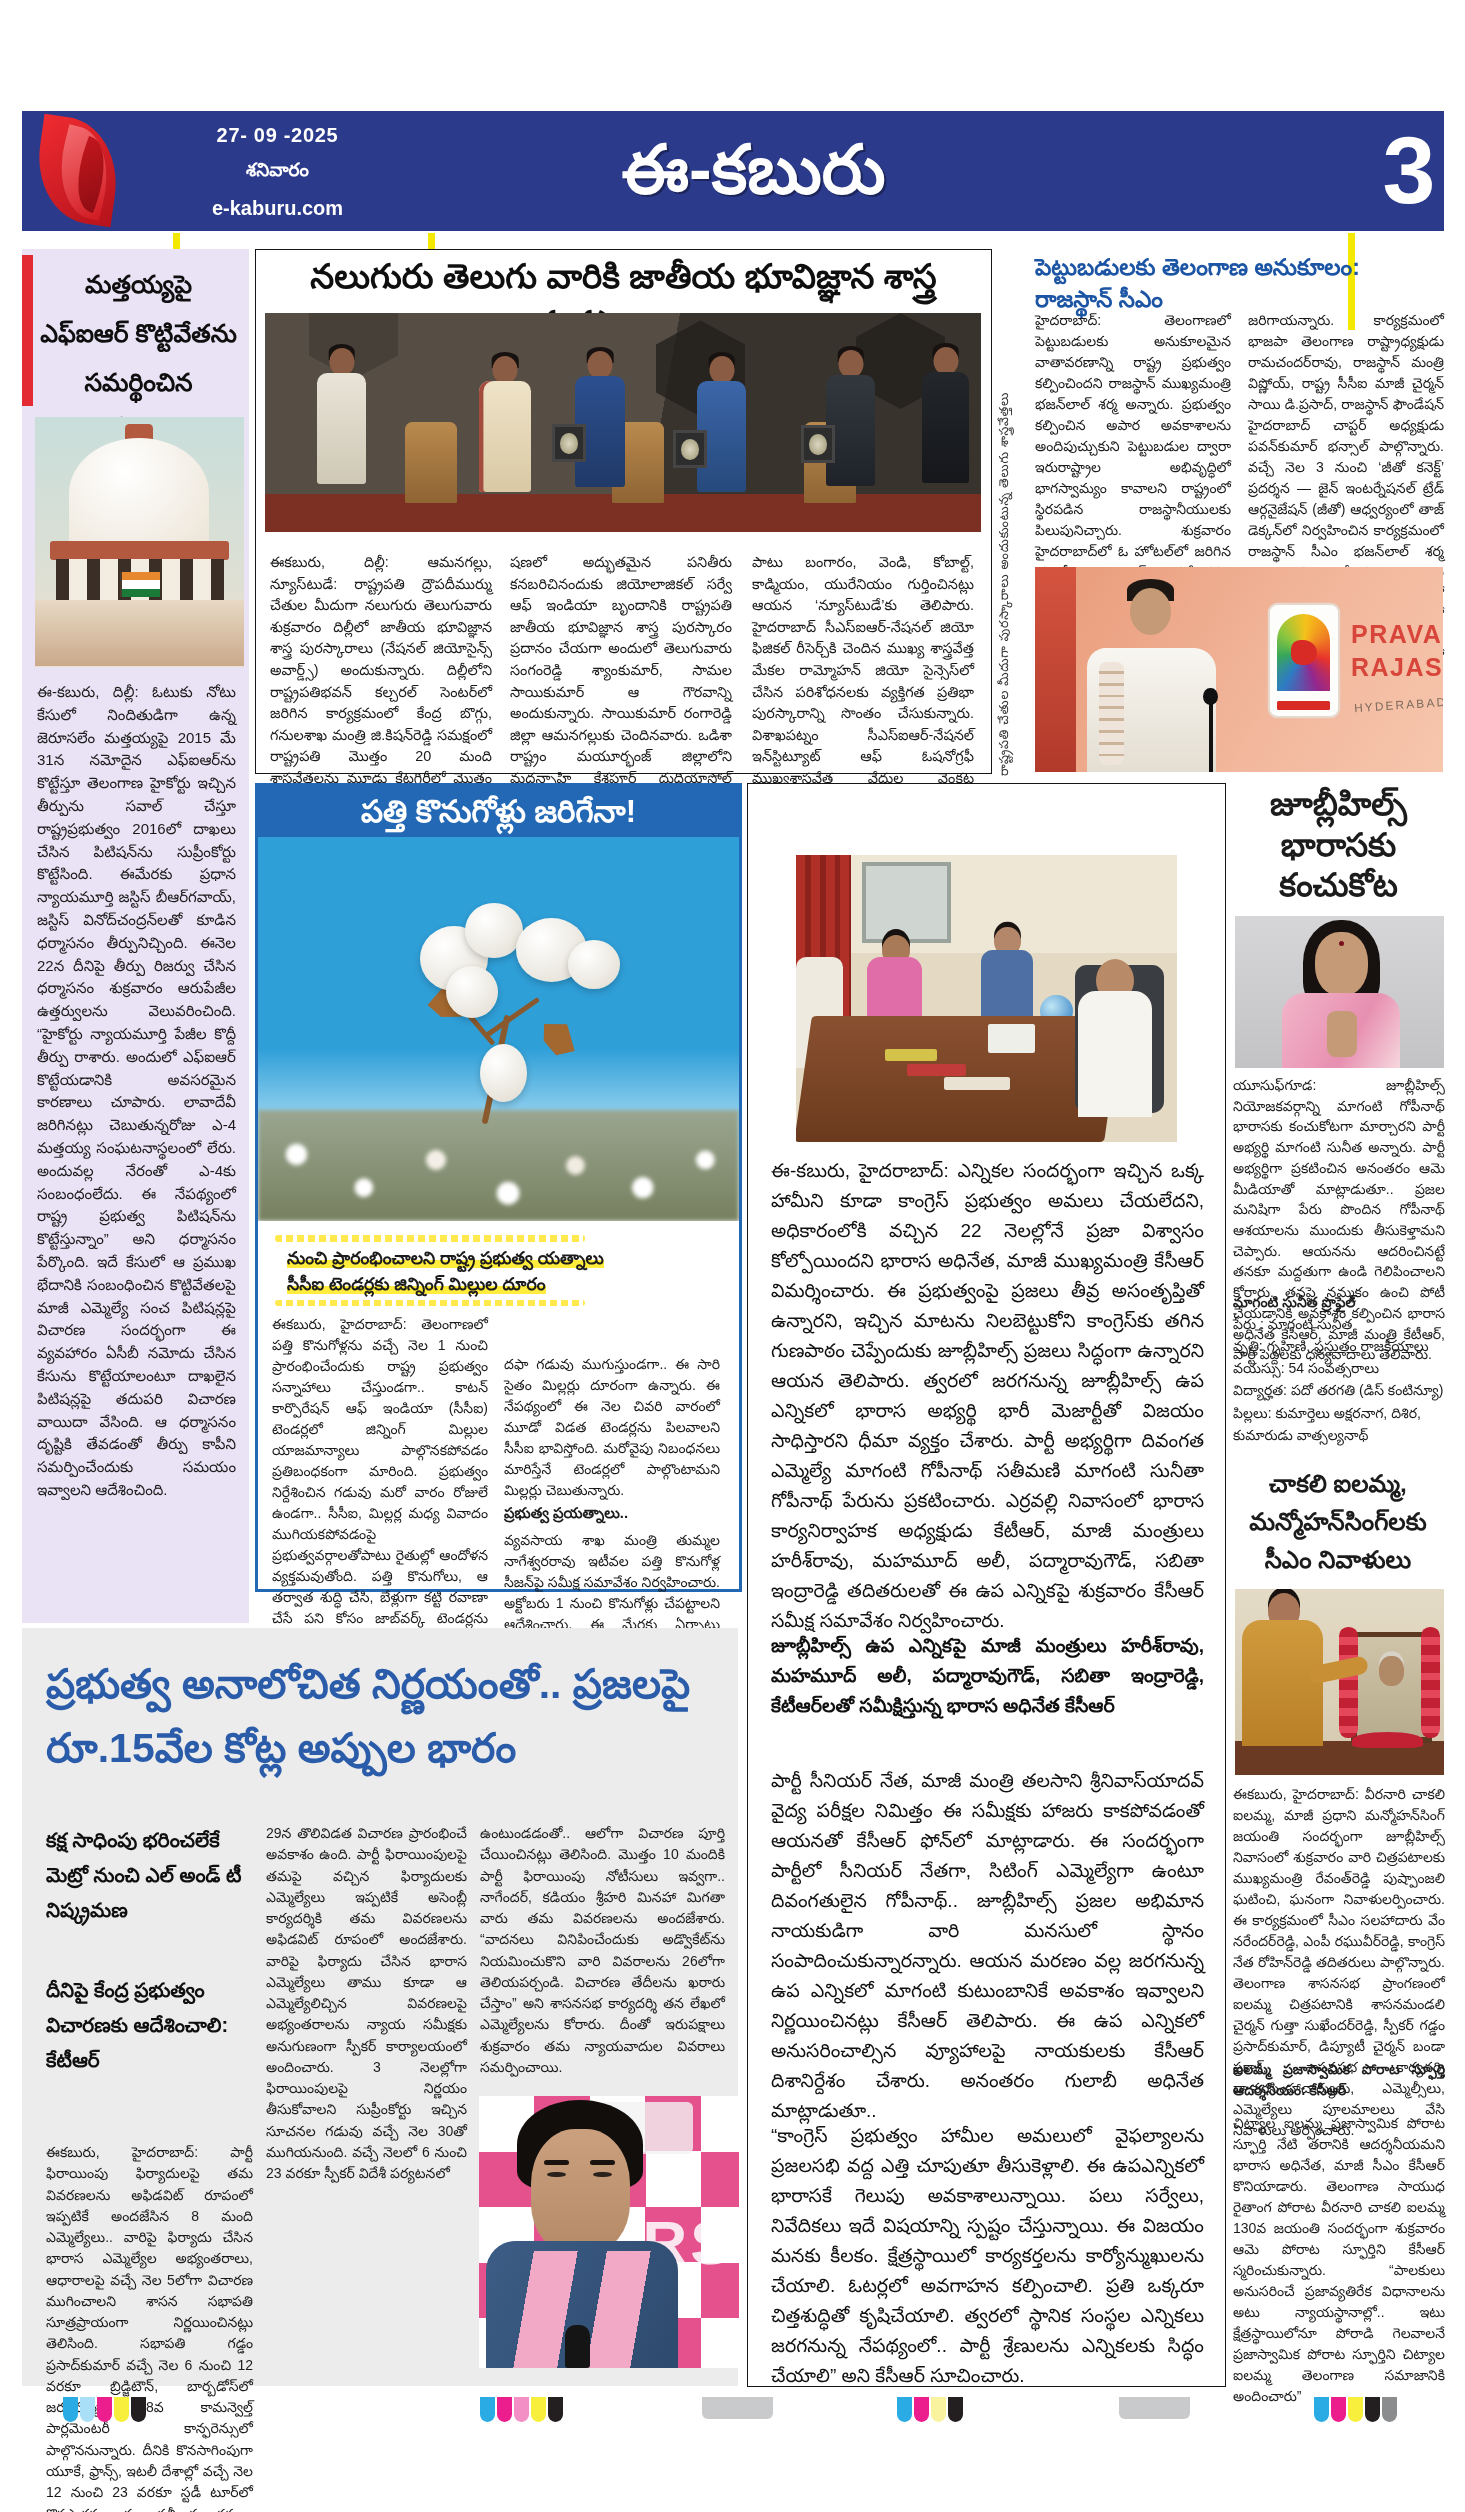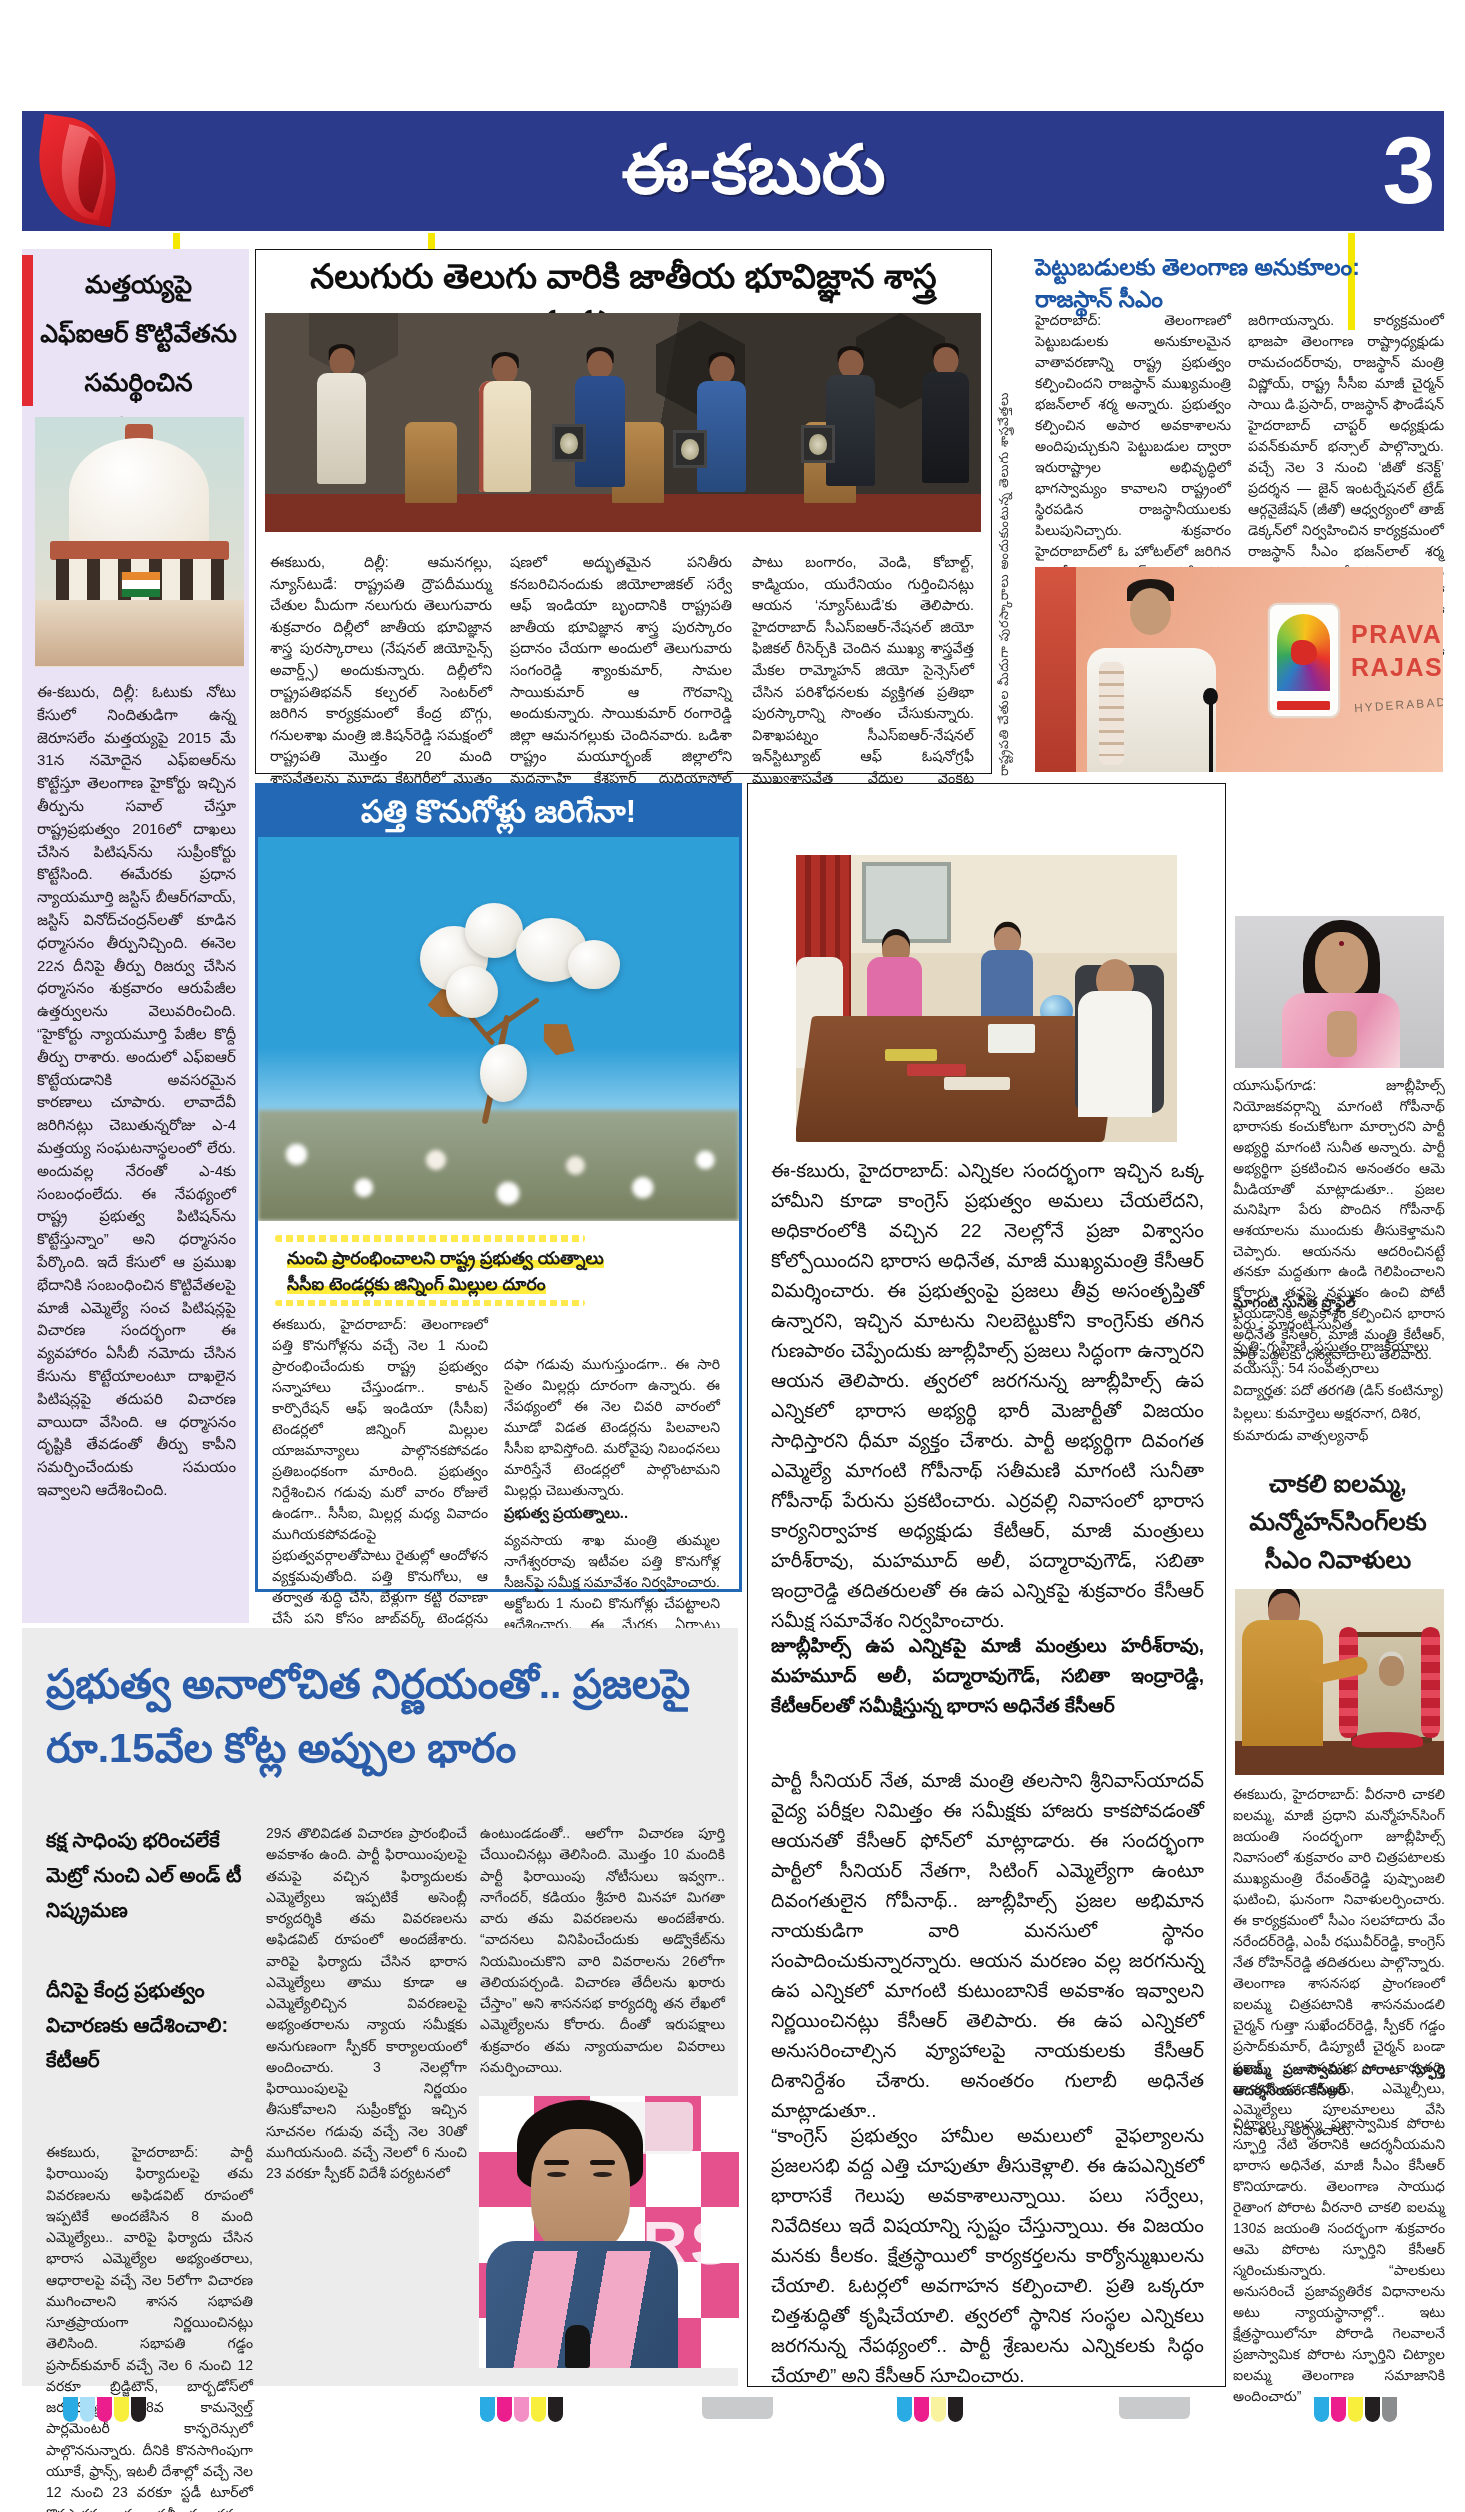--- a/index.html
+++ b/index.html
@@ -195,20 +195,25 @@
   <div class="abs masthead">
     <div class="abs mast-bar" style="left:151px;"></div>
     <div class="abs mast-bar" style="left:406px;"></div>
     <div class="abs mast-bar" style="left:1326px;"></div>
   </div>
   <div class="abs mast-logo">
     <div class="logo-leaf leaf1"></div>
     <div class="logo-leaf leaf2"></div>
     <div class="logo-leaf leaf3"></div>
   </div>
+  <div class="abs mast-datebox">
+    <div class="mast-date">27- 09 -2025</div>
+    <div class="mast-day">శనివారం</div>
+    <div class="mast-site">e-kaburu.com</div>
+  </div>
   <div class="abs mast-title">ఈ-కబురు</div>
   <div class="abs mast-page">3</div>
 
   <div class="abs art-supreme"></div>
   <div class="abs sup-redbar"></div>
   <div class="abs sup-headline headline">మత్తయ్యపై ఎఫ్ఐఆర్ కొట్టివేతను సమర్థించిన సుప్రీంకోర్టు</div>
   <div class="abs sup-photo">
     <div class="sc-crown"></div>
     <div class="sc-dome"></div>
     <div class="sc-band"></div>
@@ -333,20 +338,21 @@
     <div class="cg-deskitem" style="left:192px; bottom:89px; width:47px; height:29.5px; background:#efefea;"></div>
     <div class="cg-kcr-chair"></div>
     <div class="cg-kcr-head"></div>
     <div class="cg-kcr"></div>
   </div>
   <div class="abs cg-body" style="top:1156px;">ఈ-కబురు, హైదరాబాద్: ఎన్నికల సందర్భంగా ఇచ్చిన ఒక్క హామీని కూడా కాంగ్రెస్ ప్రభుత్వం అమలు చేయలేదని, అధికారంలోకి వచ్చిన 22 నెలల్లోనే ప్రజా విశ్వాసం కోల్పోయిందని భారాస అధినేత, మాజీ ముఖ్యమంత్రి కేసీఆర్ విమర్శించారు. ఈ ప్రభుత్వంపై ప్రజలు తీవ్ర అసంతృప్తితో ఉన్నారని, ఇచ్చిన మాటను నిలబెట్టుకోని కాంగ్రెస్‌కు తగిన గుణపాఠం చెప్పేందుకు జూబ్లీహిల్స్ ప్రజలు సిద్ధంగా ఉన్నారని ఆయన తెలిపారు. త్వరలో జరగనున్న జూబ్లీహిల్స్ ఉప ఎన్నికలో భారాస అభ్యర్థి భారీ మెజార్టీతో విజయం సాధిస్తారని ధీమా వ్యక్తం చేశారు. పార్టీ అభ్యర్థిగా దివంగత ఎమ్మెల్యే మాగంటి గోపీనాథ్ సతీమణి మాగంటి సునీతా గోపీనాథ్ పేరును ప్రకటించారు. ఎర్రవల్లి నివాసంలో భారాస కార్యనిర్వాహక అధ్యక్షుడు కేటీఆర్, మాజీ మంత్రులు హరీశ్‌రావు, మహమూద్ అలీ, పద్మారావుగౌడ్, సబితా ఇంద్రారెడ్డి తదితరులతో ఈ ఉప ఎన్నికపై శుక్రవారం కేసీఆర్ సమీక్ష సమావేశం నిర్వహించారు.</div>
   <div class="abs cg-body cg-cap" style="top:1631px;">జూబ్లీహిల్స్ ఉప ఎన్నికపై మాజీ మంత్రులు హరీశ్‌రావు, మహమూద్ అలీ, పద్మారావుగౌడ్, సబితా ఇంద్రారెడ్డి, కేటీఆర్‌లతో సమీక్షిస్తున్న భారాస అధినేత కేసీఆర్</div>
   <div class="abs cg-body" style="top:1766px;">పార్టీ సీనియర్ నేత, మాజీ మంత్రి తలసాని శ్రీనివాస్‌యాదవ్ వైద్య పరీక్షల నిమిత్తం ఈ సమీక్షకు హాజరు కాకపోవడంతో ఆయనతో కేసీఆర్ ఫోన్‌లో మాట్లాడారు. ఈ సందర్భంగా పార్టీలో సీనియర్ నేతగా, సిటింగ్ ఎమ్మెల్యేగా ఉంటూ దివంగతులైన గోపీనాథ్.. జూబ్లీహిల్స్ ప్రజల అభిమాన నాయకుడిగా వారి మనసులో స్థానం సంపాదించుకున్నారన్నారు. ఆయన మరణం వల్ల జరగనున్న ఉప ఎన్నికలో మాగంటి కుటుంబానికే అవకాశం ఇవ్వాలని నిర్ణయించినట్లు కేసీఆర్ తెలిపారు. ఈ ఉప ఎన్నికలో అనుసరించాల్సిన వ్యూహాలపై నాయకులకు కేసీఆర్ దిశానిర్దేశం చేశారు. అనంతరం గులాబీ అధినేత మాట్లాడుతూ..</div>
   <div class="abs cg-body" style="top:2121px;">“కాంగ్రెస్ ప్రభుత్వం హామీల అమలులో వైఫల్యాలను ప్రజలసభి వద్ద ఎత్తి చూపుతూ తీసుకెళ్లాలి. ఈ ఉపఎన్నికలో భారాసకే గెలుపు అవకాశాలున్నాయి. పలు సర్వేలు, నివేదికలు ఇదే విషయాన్ని స్పష్టం చేస్తున్నాయి. ఈ విజయం మనకు కీలకం. క్షేత్రస్థాయిలో కార్యకర్తలను కార్యోన్ముఖులను చేయాలి. ఓటర్లలో అవగాహన కల్పించాలి. ప్రతి ఒక్కరూ చిత్తశుద్ధితో కృషిచేయాలి. త్వరలో స్థానిక సంస్థల ఎన్నికలు జరగనున్న నేపథ్యంలో.. పార్టీ శ్రేణులను ఎన్నికలకు సిద్ధం చేయాలి” అని కేసీఆర్ సూచించారు.</div>
 
+  <div class="abs jb-headline">జూబ్లీహిల్స్ భారాసకు కంచుకోట</div>
   <div class="abs jb-photo">
     <div class="jb-hair"></div>
     <div class="jb-face"></div>
     <div class="jb-bindi"></div>
     <div class="jb-body2"></div>
     <div class="jb-hands"></div>
   </div>
   <div class="abs jb-body">యూసుఫ్‌గూడ: జూబ్లీహిల్స్ నియోజకవర్గాన్ని మాగంటి గోపీనాథ్ భారాసకు కంచుకోటగా మార్చారని పార్టీ అభ్యర్థి మాగంటి సునీత అన్నారు. పార్టీ అభ్యర్థిగా ప్రకటించిన అనంతరం ఆమె మీడియాతో మాట్లాడుతూ.. ప్రజల మనిషిగా పేరు పొందిన గోపీనాథ్ ఆశయాలను ముందుకు తీసుకెళ్తామని చెప్పారు. ఆయనను ఆదరించినట్టే తనకూ మద్దతుగా ఉండి గెలిపించాలని కోరారు. తనపై నమ్మకం ఉంచి పోటీ చేయడానికి అవకాశం కల్పించిన భారాస అధినేత కేసీఆర్, మాజీ మంత్రి కేటీఆర్, పార్టీ పెద్దలకు ధన్యవాదాలు తెలిపారు.</div>
   <div class="abs jb-profile">
     <div class="t">మాగంటి సునీత ప్రొఫైల్</div>

